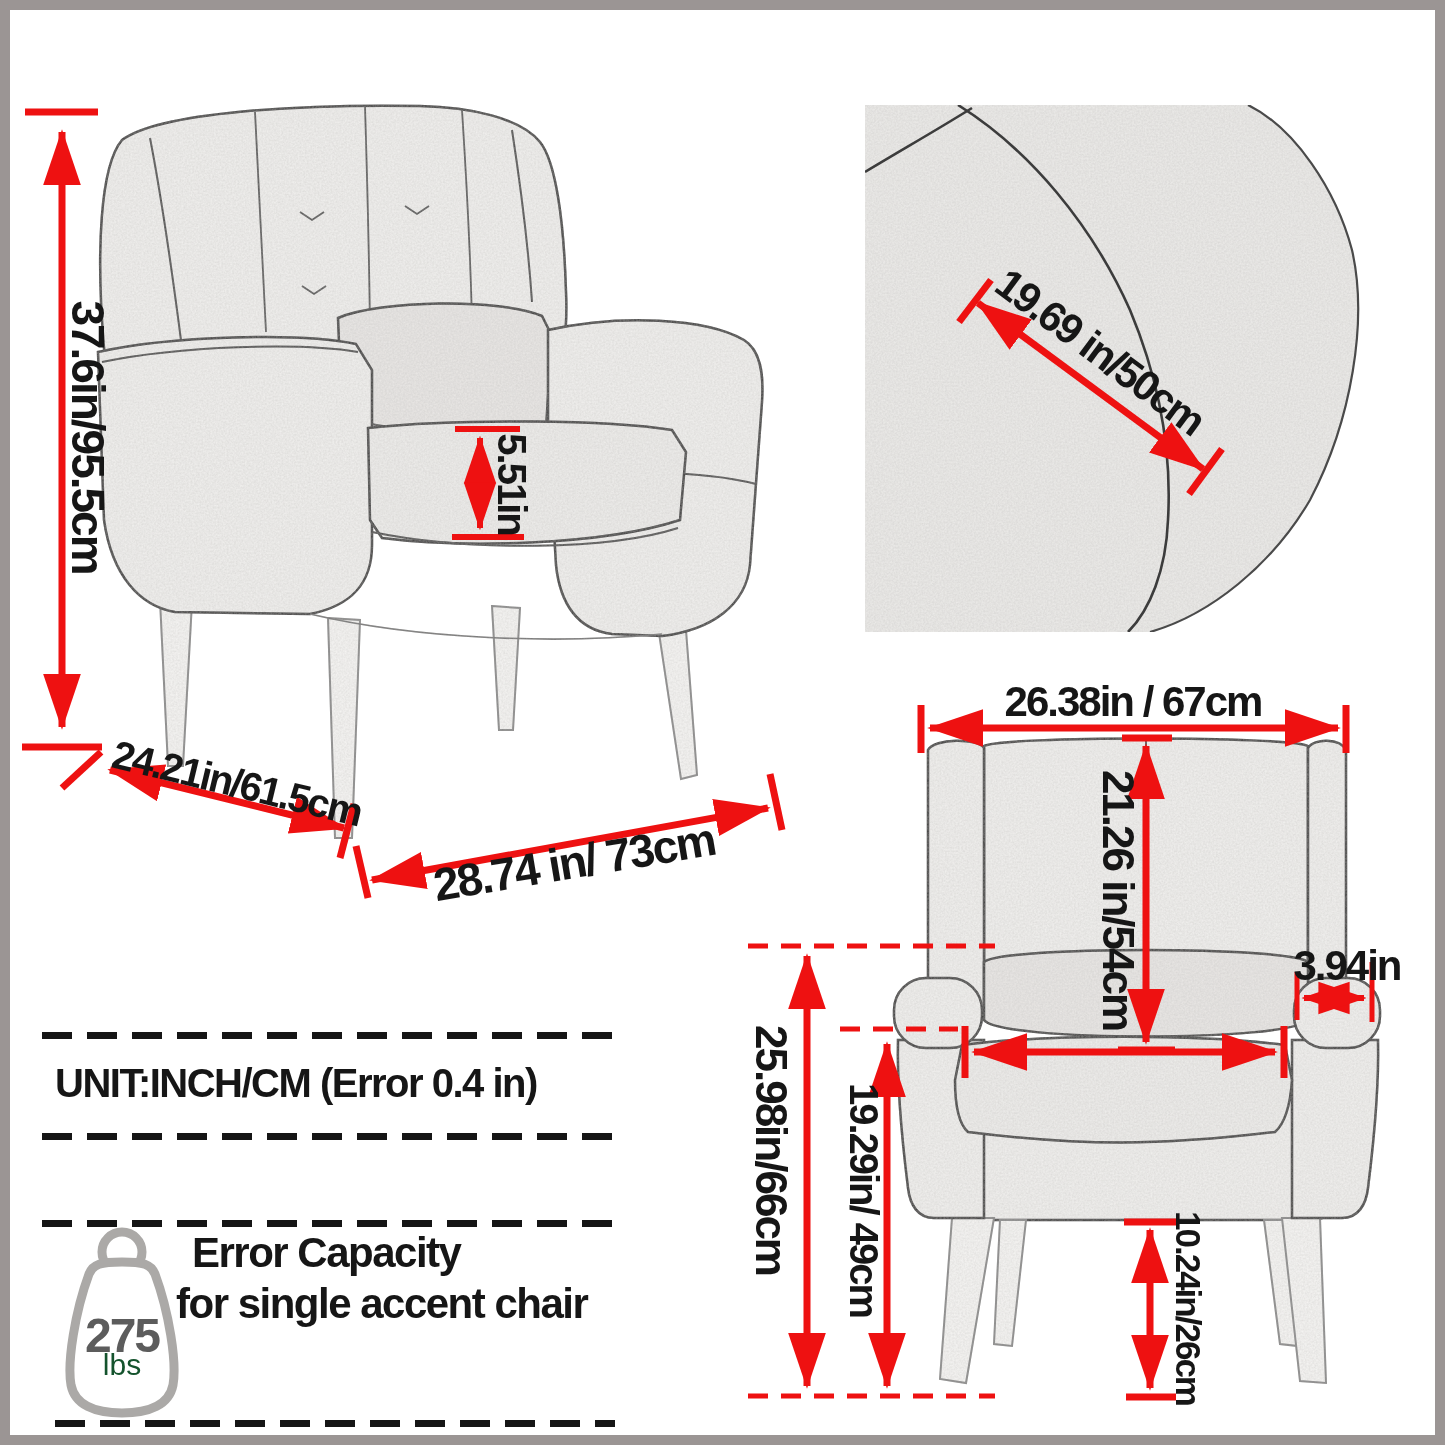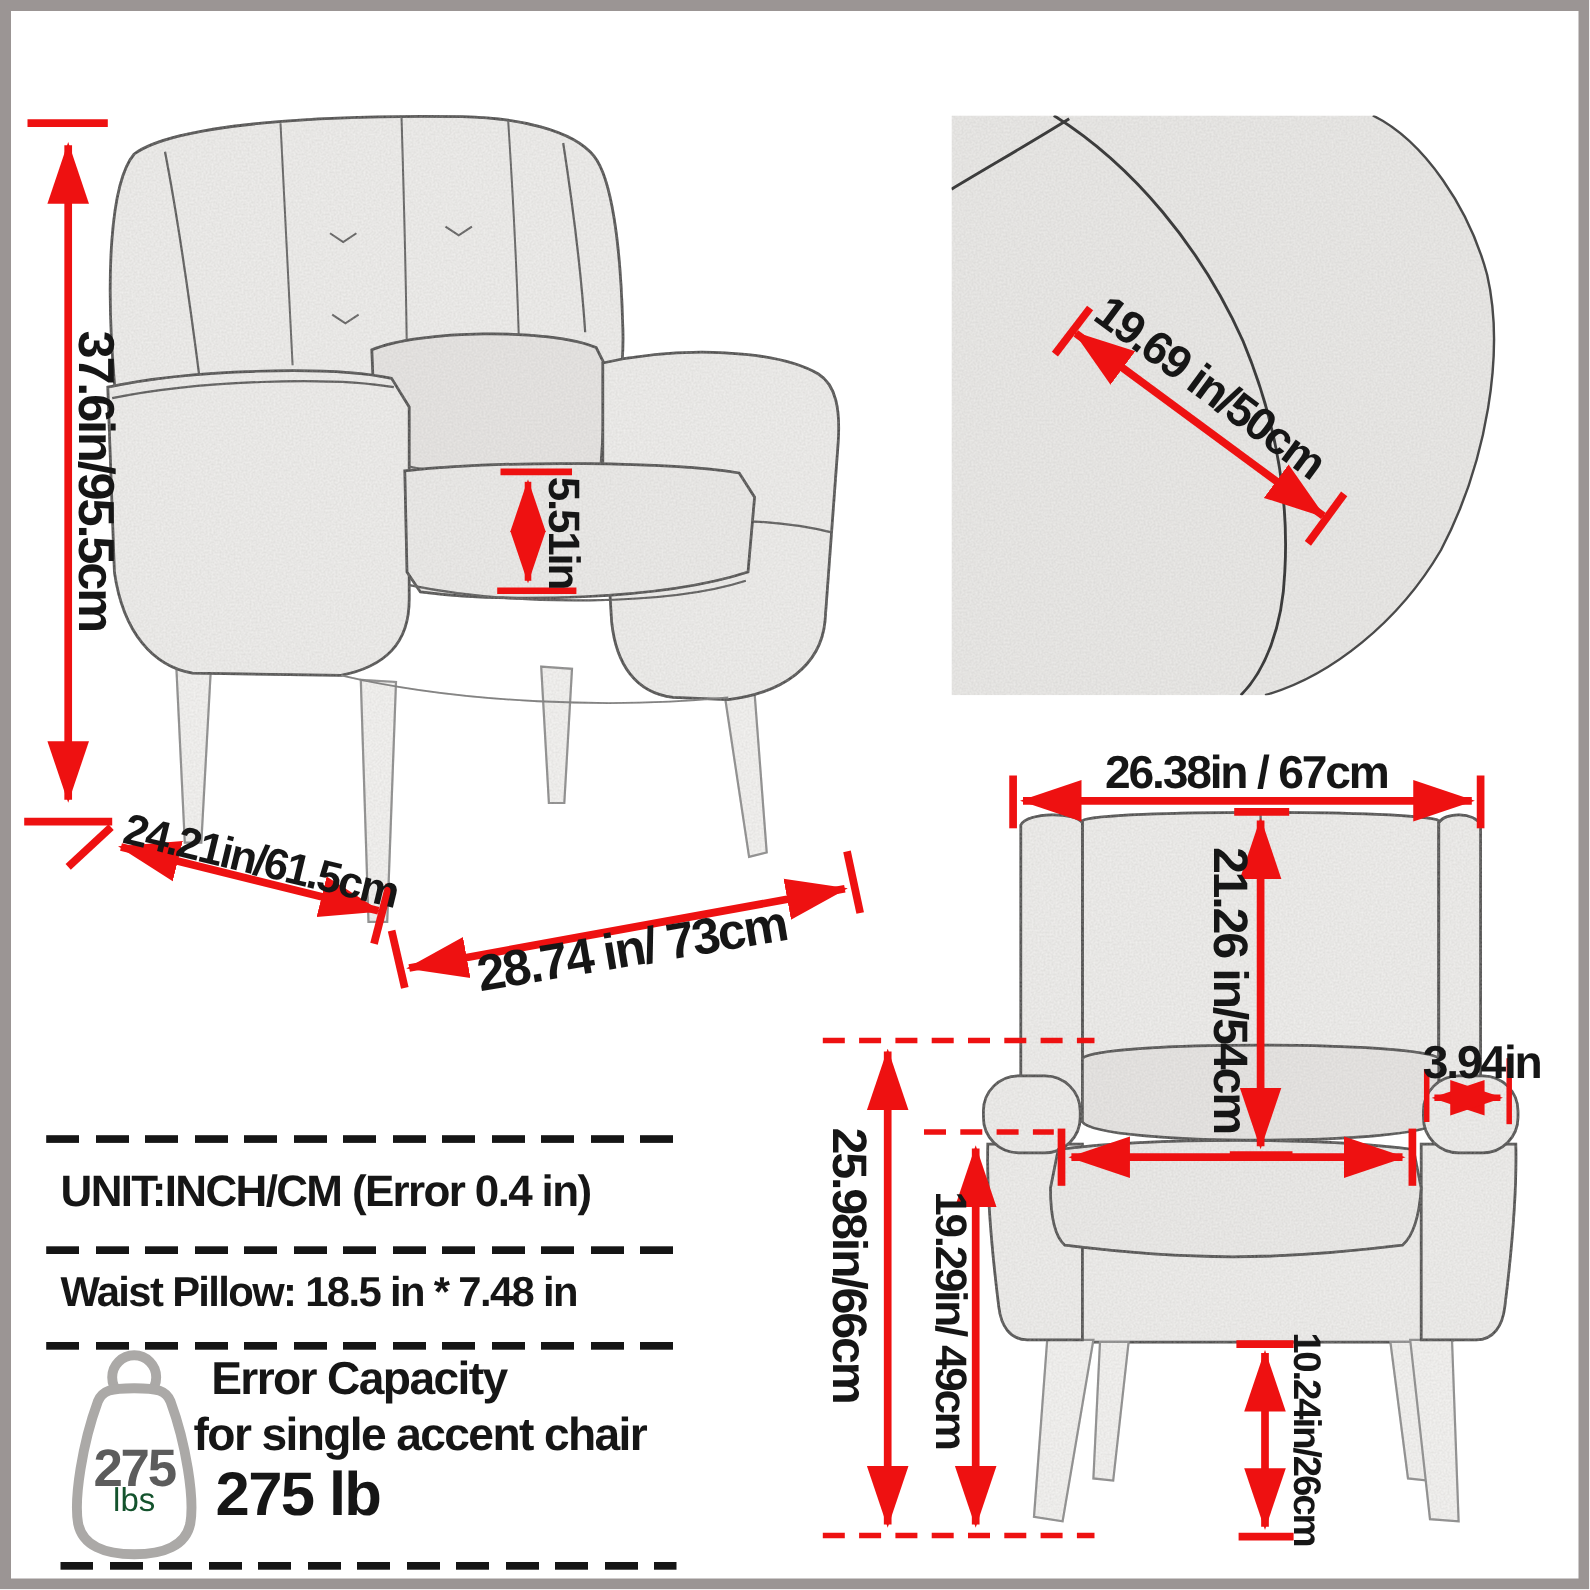--- a/index.html
+++ b/index.html
@@ -178,30 +178,28 @@
   <div class="lbl" style="left:1133px;top:702px;font-size:42px;">26.38in / 67cm</div>
   <div class="lbl" style="left:1118px;top:900px;font-size:44px;--r:90deg;">21.26 in/54cm</div>
   <div class="lbl" style="left:1347px;top:966px;font-size:42px;">3.94in</div>
   <div class="lbl" style="left:771px;top:1150px;font-size:44px;--r:90deg;">25.98in/66cm</div>
   <div class="lbl" style="left:864px;top:1200px;font-size:40px;--r:90deg;">19.29in/ 49cm</div>
   <div class="lbl" style="left:1188px;top:1308px;font-size:35px;--r:90deg;">10.24in/26cm</div>
 
   <div class="sep" style="left:42px;top:1032px;width:576px;"></div>
   <div class="info-text" style="left:55px;top:1063px;font-size:40px;">UNIT:INCH/CM (Error 0.4 in)</div>
   <div class="sep" style="left:42px;top:1133px;width:576px;"></div>
-  <div class="info-text" style="left:55px;top:1156px;font-size:38px;">Waist Pillow: 18.5 in * 7.48 in</div>
   <div class="sep" style="left:42px;top:1220px;width:576px;"></div>
 
   <svg width="140" height="200" viewBox="0 0 140 200" style="position:absolute;left:54px;top:1222px;z-index:6;">
     <circle cx="68" cy="30" r="20" fill="none" stroke="#aba9a7" stroke-width="9"></circle>
     <path d="M35,52 C21,90 13,140 17,163 C21,183 41,191 68,191 C95,191 115,183 119,163 C123,140 115,90 101,52 C97,42 89,40 68,40 C47,40 39,42 35,52 Z" fill="#ffffff" stroke="#aba9a7" stroke-width="9"></path>
   </svg>
   <div class="icon-txt" style="left:122px;top:1325px;font-size:48px;color:#5c5c5c;letter-spacing:-2px;margin-top:11px;">275</div>
   <div class="icon-txt" style="left:122px;top:1365px;font-size:30px;color:#14532d;font-weight:normal;">lbs</div>
 
   <div class="info-text" style="left:192px;top:1232px;font-size:42px;">Error Capacity</div>
   <div class="info-text" style="left:176px;top:1283px;font-size:42px;">for single accent chair</div>
-  <div class="info-text" style="left:196px;top:1330px;font-size:56px;">275 lb</div>
 
   <div class="sep" style="left:55px;top:1420px;width:560px;"></div>
 
   <div class="gray-border"></div>
 </div>
 
 </body></html>

